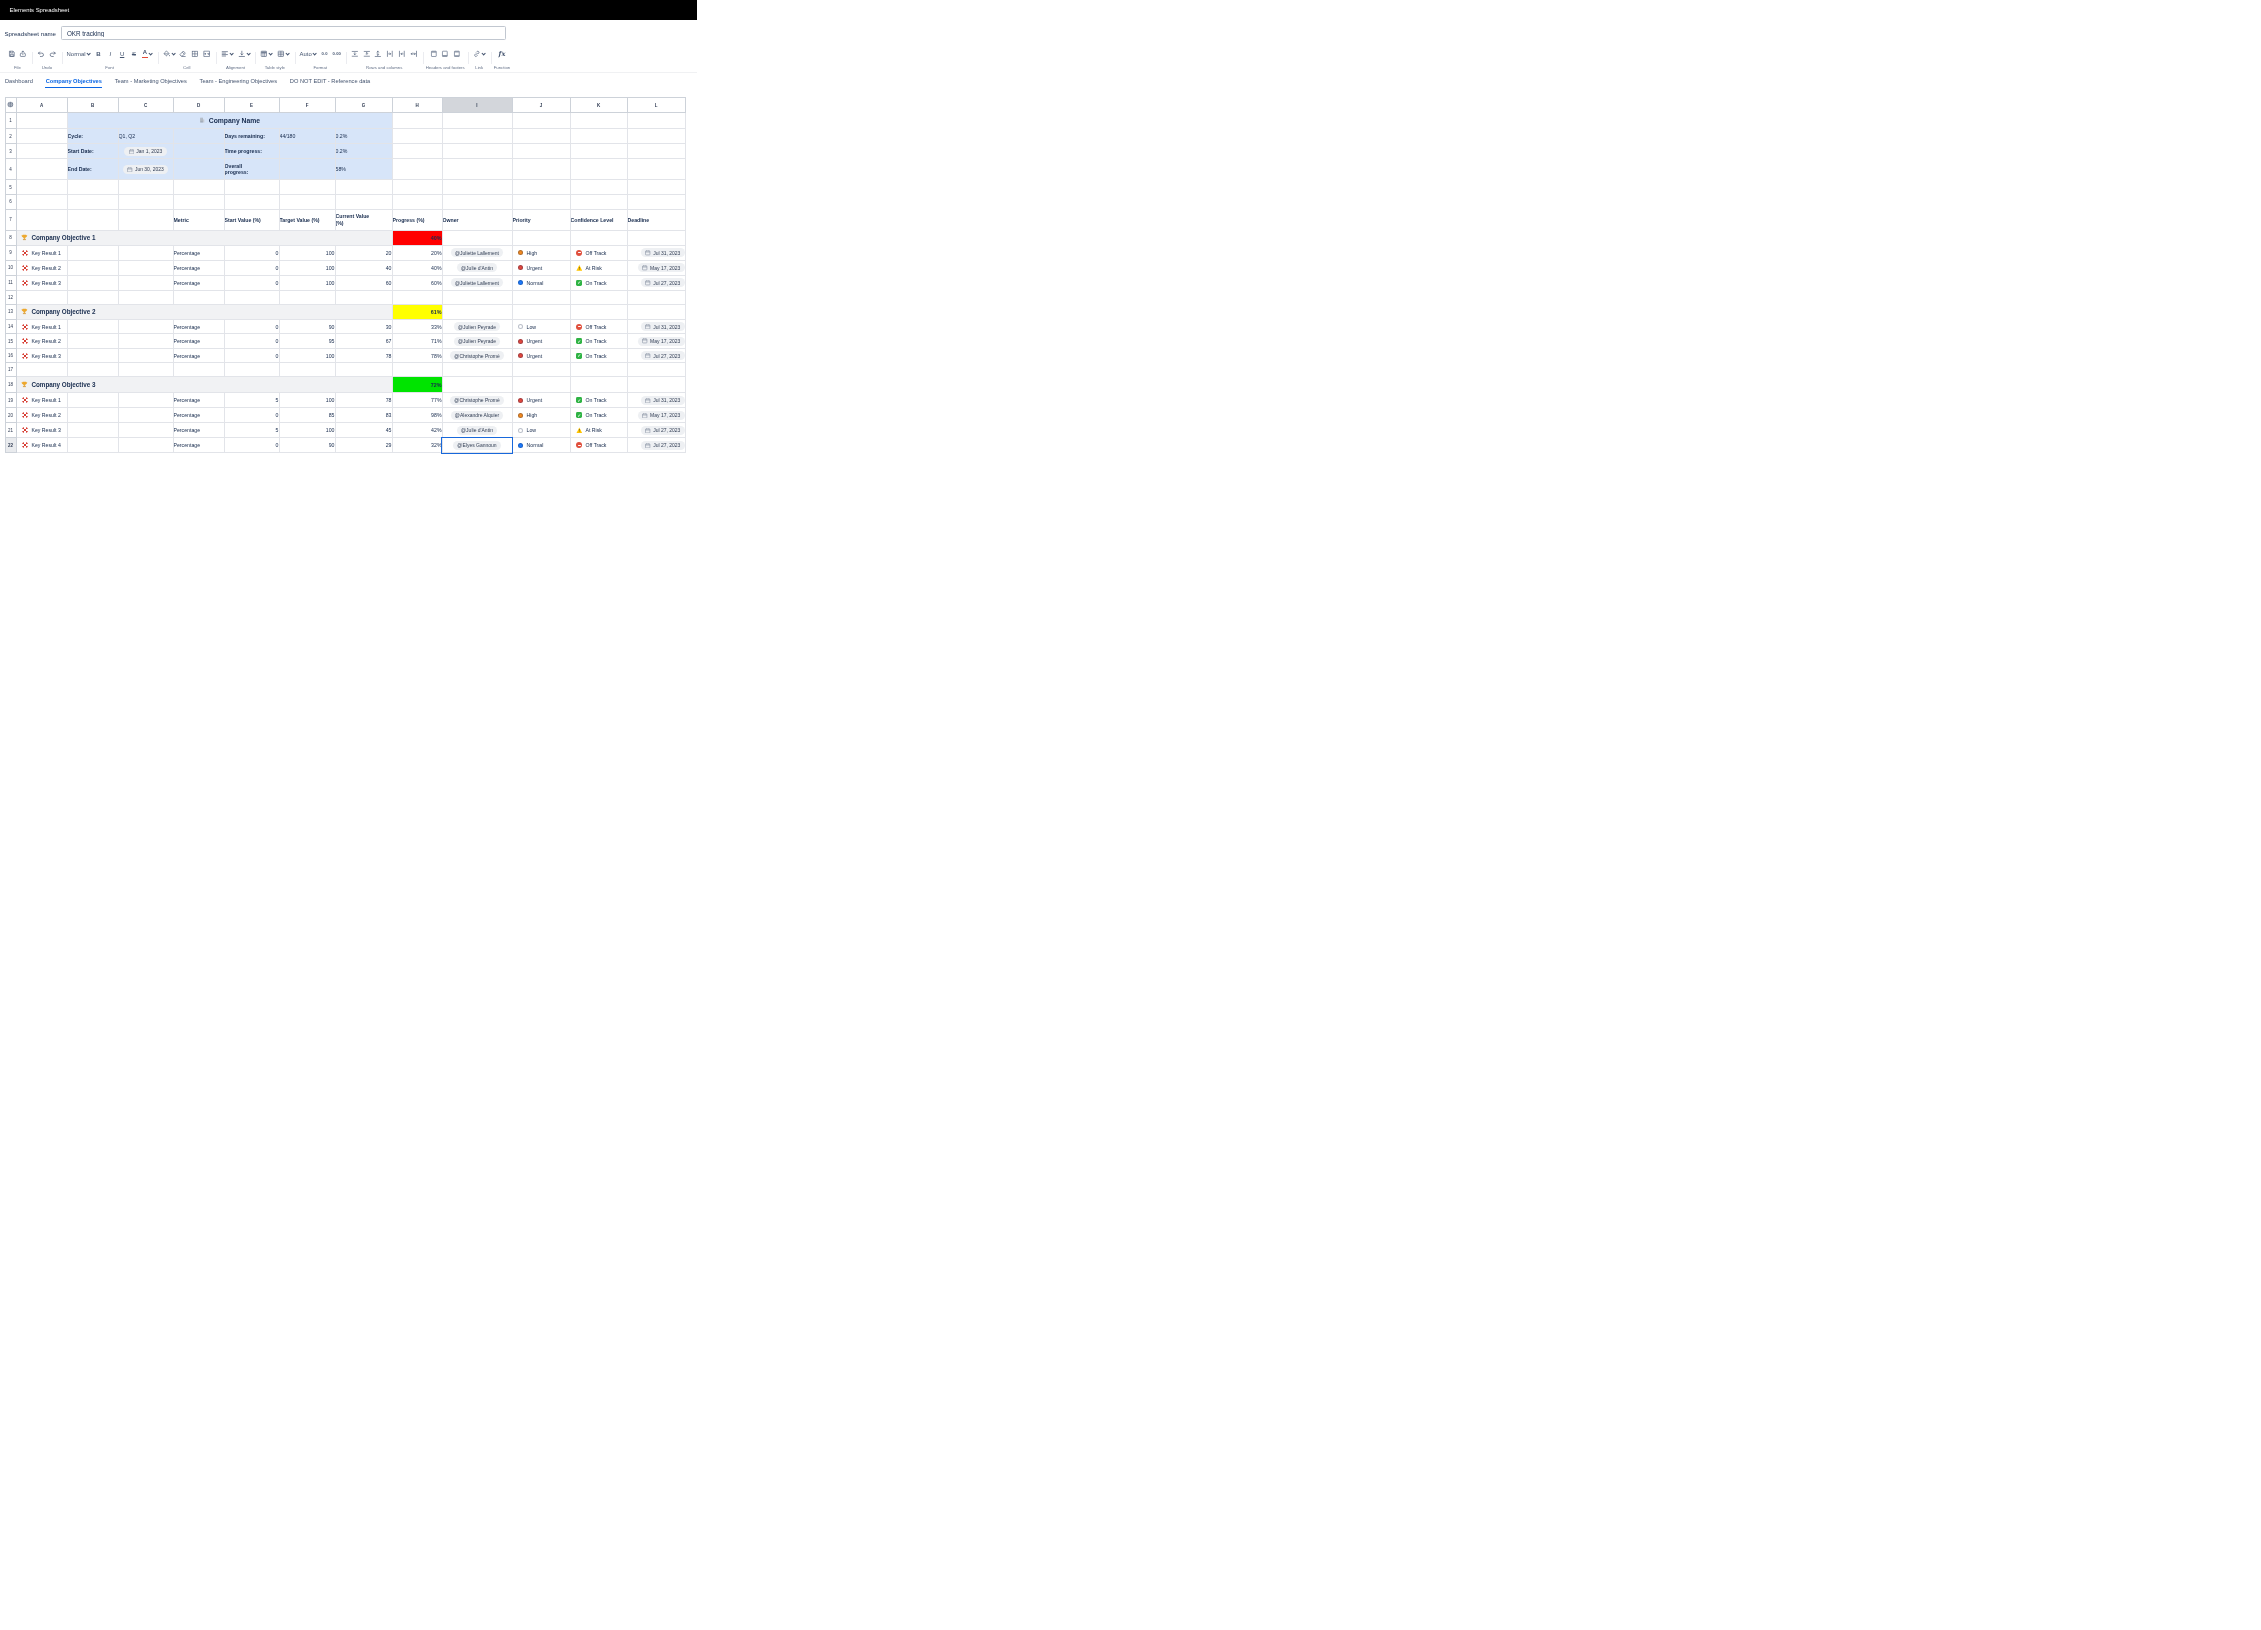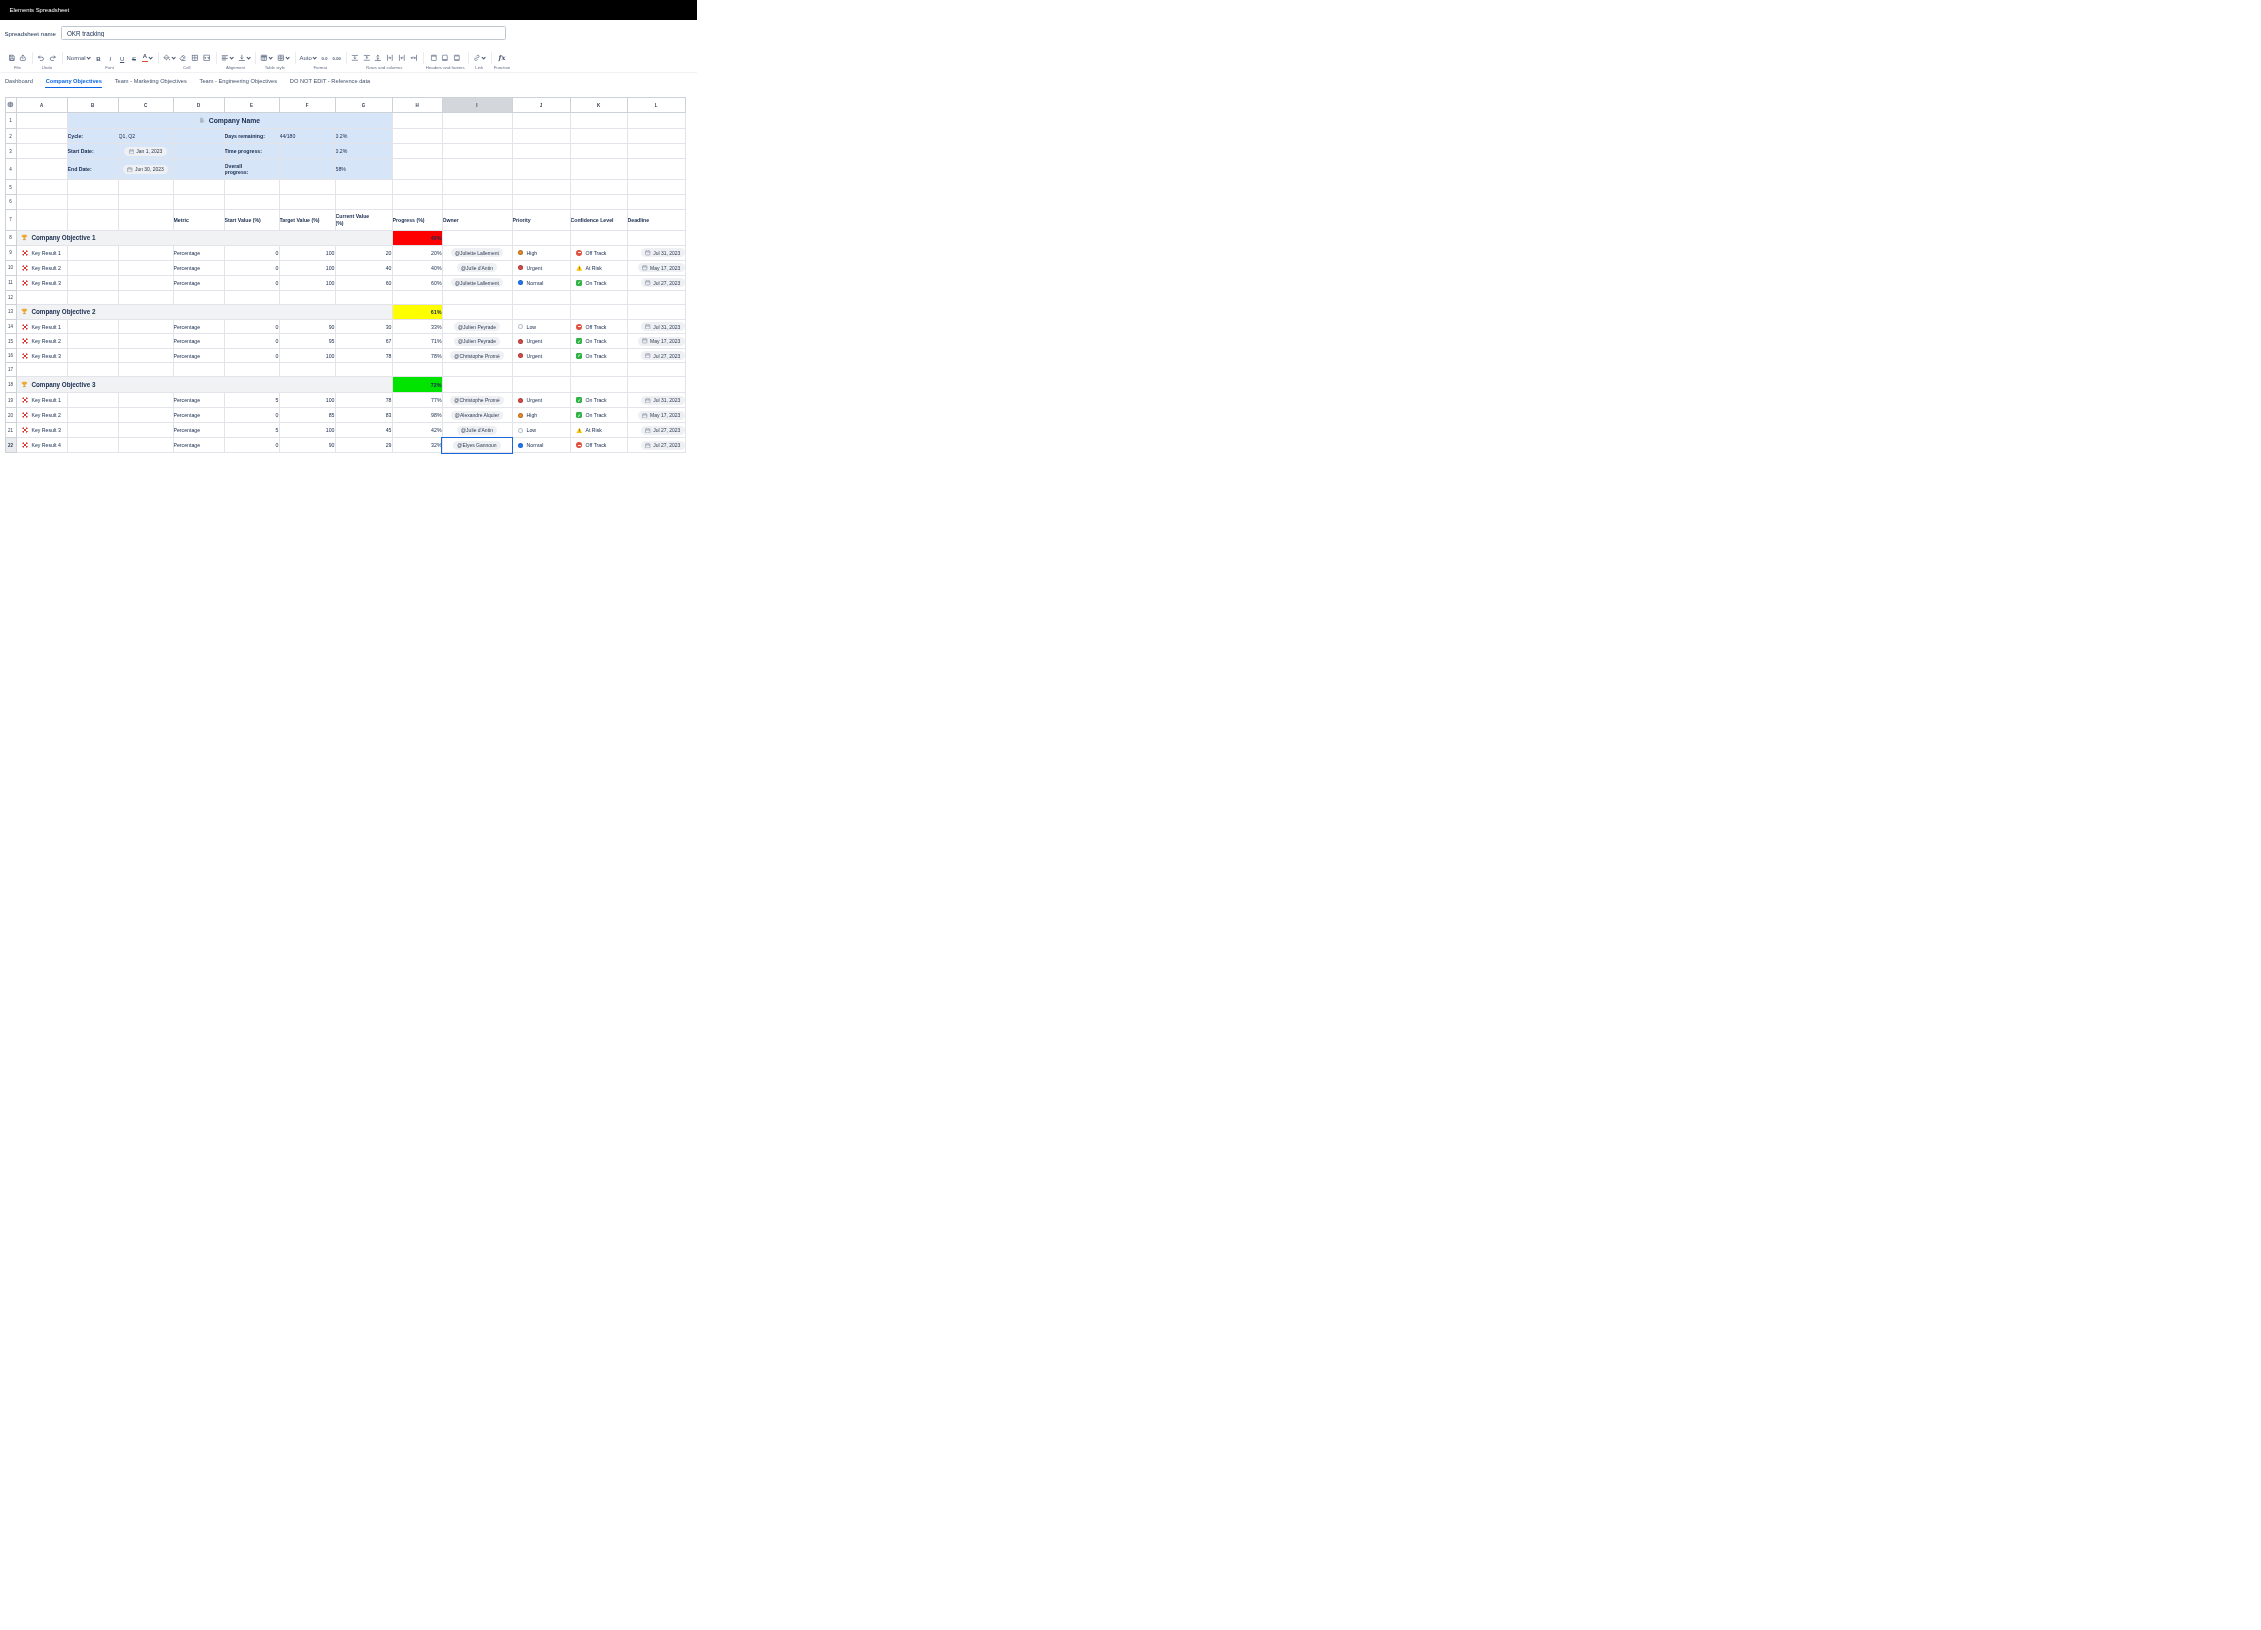--- a/index.html
+++ b/index.html
@@ -9,21 +9,21 @@
   
   .titlebar { height:20.4px; background:#000; color:#fff; display:flex; align-items:center; padding-left:9.5px; font-size:5.9px; }
   .namebar { display:flex; align-items:center; gap:5.4px; padding:5.9px 4.5px; }
   .namebar .nlabel { font-size:6.1px; }
   .namebar input { width:445px; height:13.6px; border:0.5px solid #c1c7d0; border-radius:1.4px; padding:0 4.5px; font-size:6.3px; color:#172b4d; font-family:inherit; outline:none; }
 
   
   .toolbar { display:flex; align-items:flex-start; padding:1.8px 2.7px 0 2.7px; border-bottom:0.5px solid #f0f1f3; }
   .tg { display:flex; flex-direction:column; align-items:center; padding:0 3.2px; position:relative; }
   .tg + .tg::before { content:""; position:absolute; left:0; top:4.5px; height:11.8px; width:0.5px; background:#ebecf0; }
-  .tgi { display:flex; align-items:flex-end; gap:0.5px; height:17px; }
+  .tgi { display:flex; align-items:flex-start; gap:0.5px; height:17px; }
   .tgl { font-size:4.3px; color:#626f86; padding:0.5px 0 2.3px; white-space:nowrap; }
   .tb { display:inline-flex; align-items:center; justify-content:center; min-width:11.3px; height:12.7px; padding:0 1.8px; border:none; background:none; border-radius:1.4px; color:#44546f; font-size:6.1px; font-family:inherit; cursor:pointer; }
   .tb svg { display:block; }
   .dd { gap:0.9px; font-size:5.9px; }
   .chev { display:inline-block; width:4.1px; height:3.6px; position:relative; }
   .chev::before { content:""; position:absolute; left:0.5px; top:0; width:2.3px; height:2.3px; border-right:0.6px solid #44546f; border-bottom:0.6px solid #44546f; transform:rotate(45deg); }
   .bold { font-weight:700; }
   .ital { font-style:italic; }
   .und  { text-decoration:underline; }
   .strk { text-decoration:line-through; }

